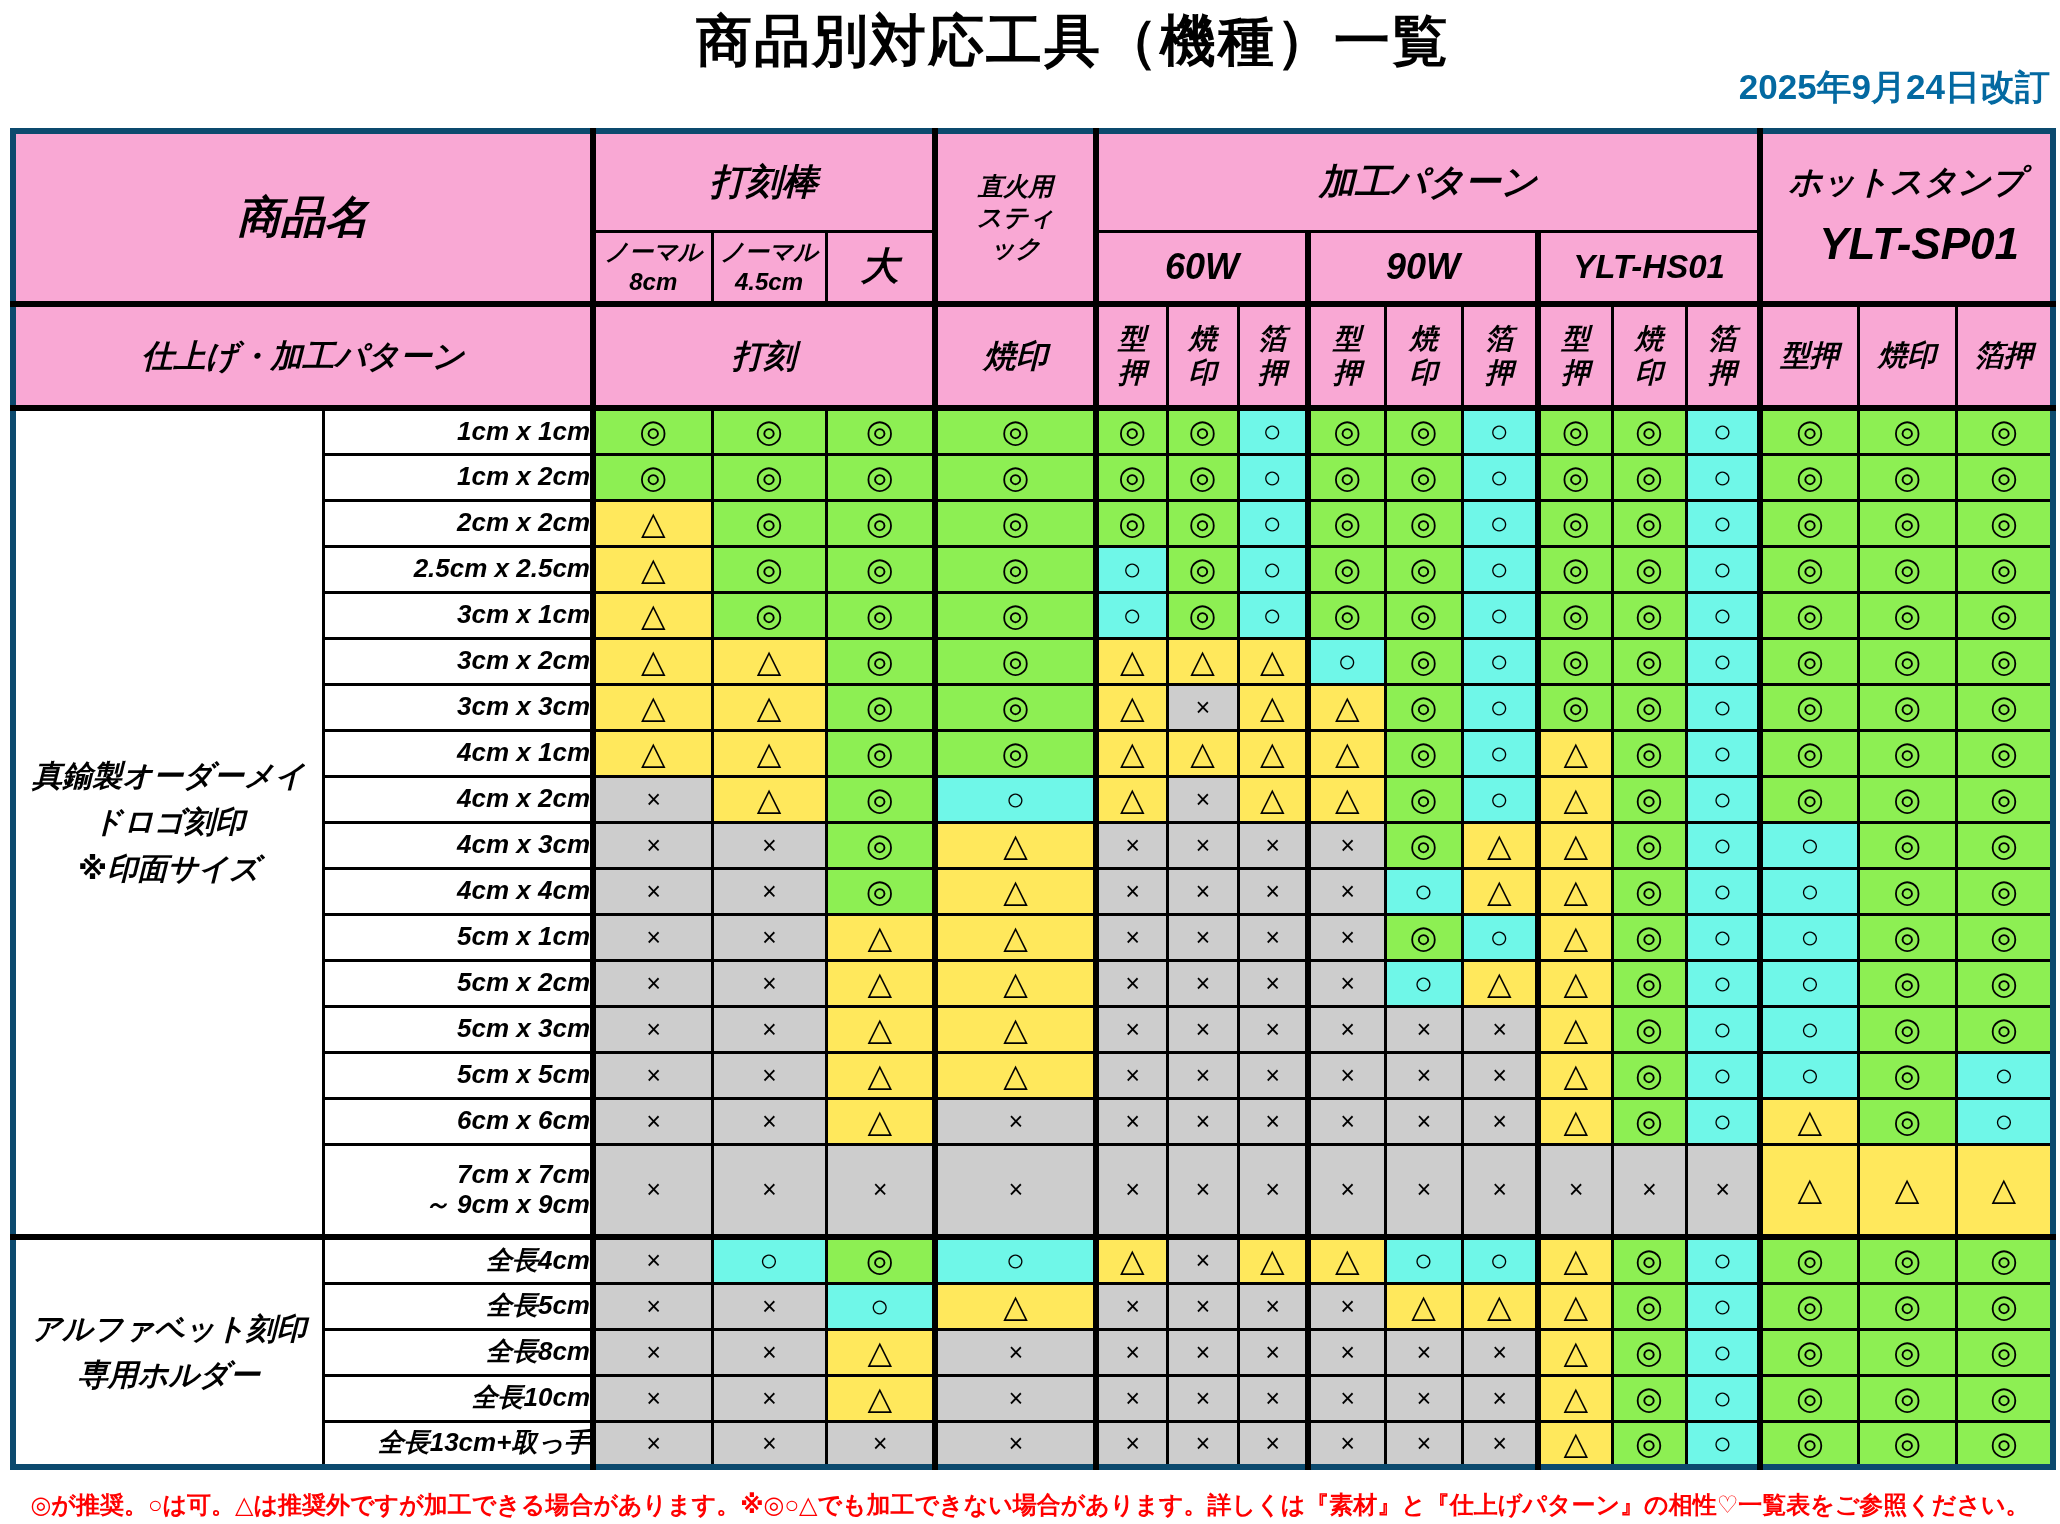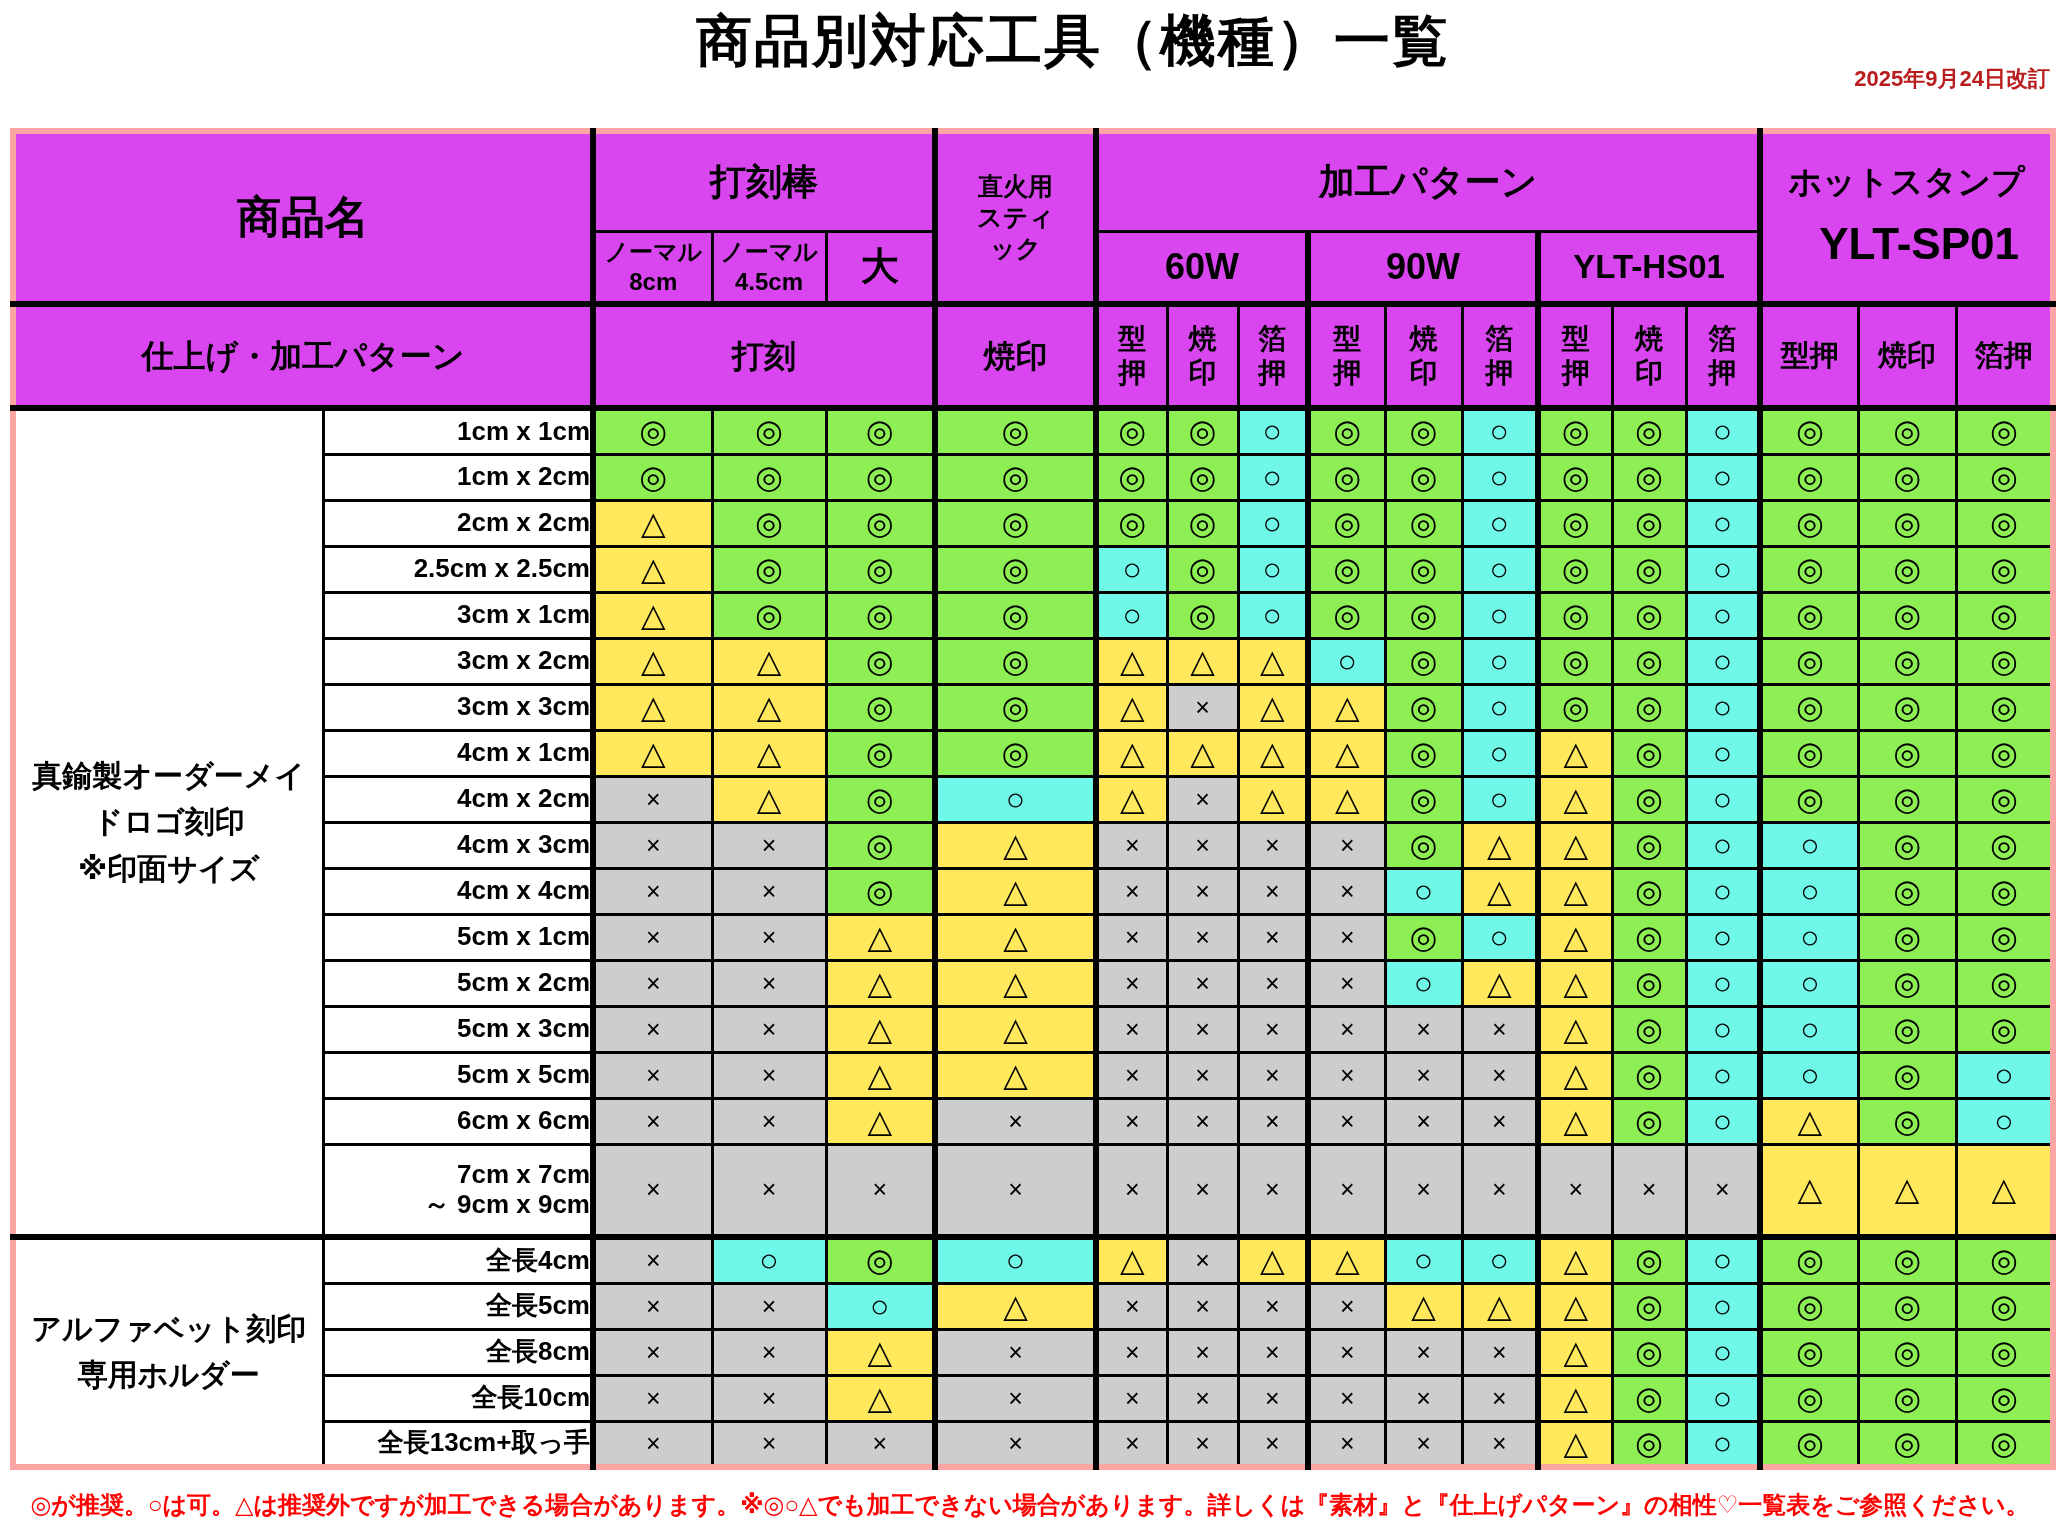--- a/index.html
+++ b/index.html
@@ -1,22 +1,22 @@
 <!DOCTYPE html>
 <html><head>
 <meta charset="utf-8">
 <style>
   html,body{margin:0;padding:0;background:#fff;}
   .page{position:relative;width:2060px;height:1524px;background:#fff;overflow:hidden;
         font-family:"Liberation Sans","DejaVu Sans",sans-serif;color:#000;}
   .title{position:absolute;top:4px;left:0;width:100%;text-align:center;
          font-size:56px;font-weight:700;letter-spacing:2px;margin-left:43px;}
-  .rev-date{position:absolute;top:64px;right:10px;color:#b91c1c;font-size:22px;font-weight:bold;}
+  .rev-date{position:absolute;top:64px;right:10px;color:#0369a1;font-size:35px;font-weight:bold;}
   .tbl-wrap{position:absolute;left:10px;top:128px;}
-  table{border-collapse:collapse;table-layout:fixed;width:2040px;border:6px solid #fca5a5;background:#d946ef;}
+  table{border-collapse:collapse;table-layout:fixed;width:2040px;border:6px solid #0c4a6e;background:#f9a8d4;font-style:italic;}
   td{border:3px solid #000;text-align:center;vertical-align:middle;font-weight:bold;
      padding:0;overflow:hidden;line-height:1.15;}
   .thickL{border-left-width:6px!important;}
   .thickR{border-right-width:6px!important;}
   .thickT{border-top-width:6px!important;}
   .hr1 td{font-size:36px;}
   .hr1 .c-name{font-size:44px;}
   .hr1 .direct{font-size:25px;white-space:pre-line;line-height:1.25;}
   .hr1 .hot{font-size:33px;line-height:1.6;}
   .hr1 .hot .model{font-size:44px;padding-left:25px;}

